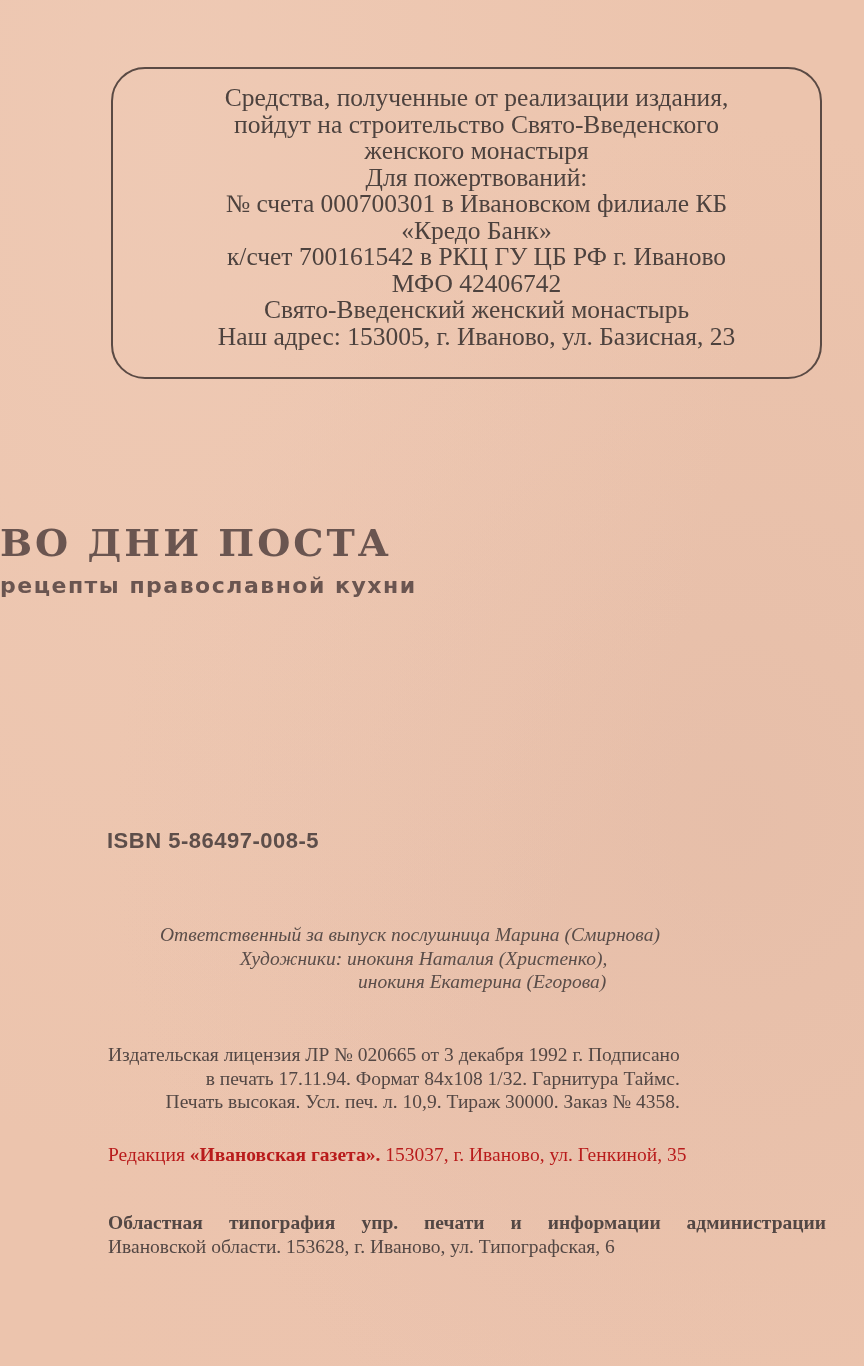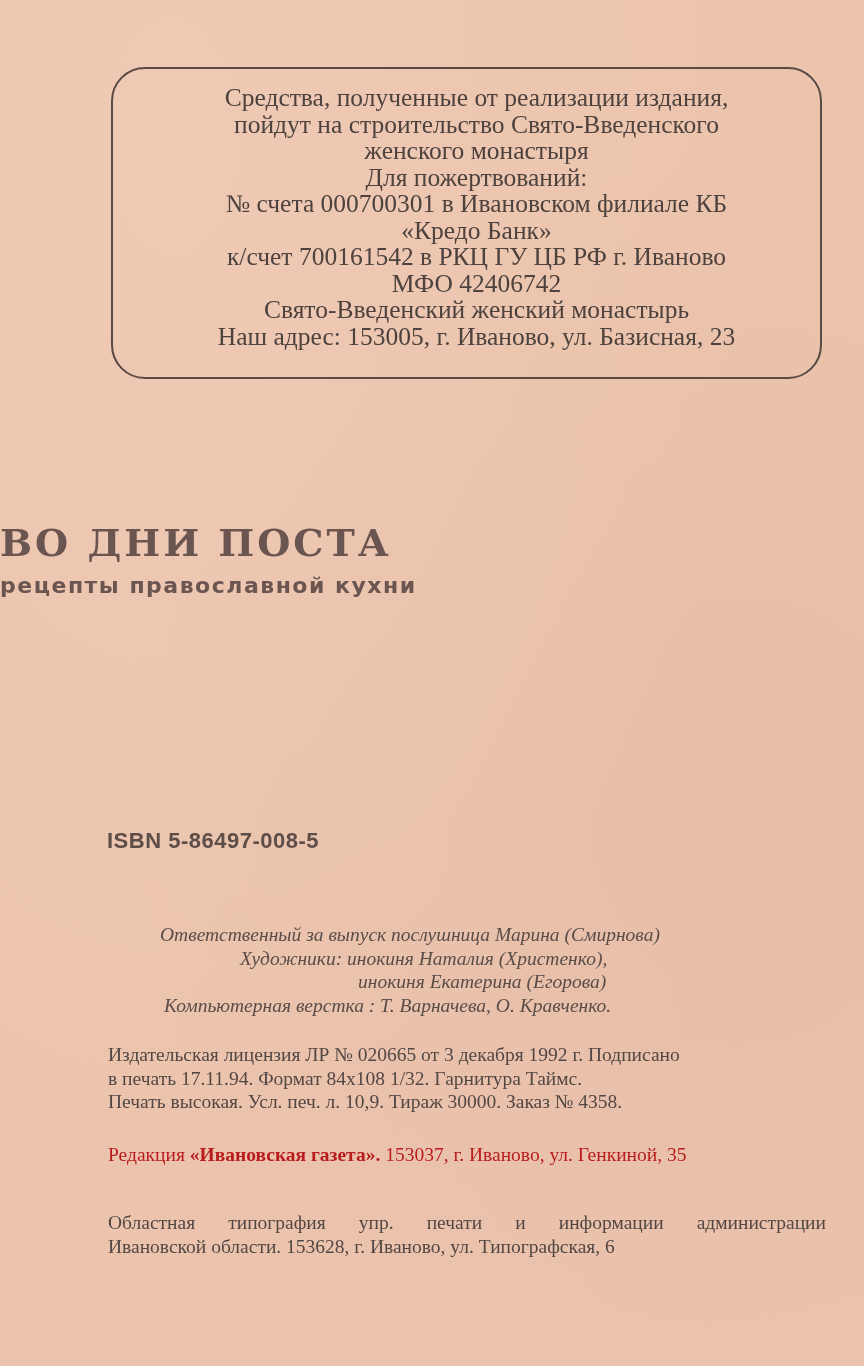--- a/index.html
+++ b/index.html
@@ -94,21 +94,21 @@
     .credits .indent-3 { padding-left: 4px; }
 
     .imprint {
       position: absolute;
       left: 108px;
       top: 1043px;
       font-size: 19.5px;
       line-height: 23.5px;
       color: #534744;
     }
-    .imprint div { white-space: nowrap; }
+    .imprint div { white-space: nowrap; text-align: right; }
 
     .editorial {
       position: absolute;
       left: 108px;
       top: 1144px;
       font-size: 19.5px;
       color: #b91c1c;
       white-space: nowrap;
     }
     .editorial .name { font-weight: bold; }
@@ -118,20 +118,21 @@
       left: 108px;
       top: 1211px;
       width: 718px;
       font-size: 19.5px;
       line-height: 24px;
       color: #534744;
     }
     .printing .justify {
       text-align: justify;
       text-align-last: justify;
+      font-weight: bold;
     }
     .printing div { white-space: nowrap; }
   </style>
 </head>
 <body>
 
 <div class="donation-box">
   <div class="donation-lines">
     <div>Средства, полученные от реализации издания,</div>
     <div>пойдут на строительство Свято-Введенского</div>
@@ -150,21 +151,20 @@
   <div class="book-title">Во дни поста</div>
   <div class="book-subtitle">рецепты православной кухни</div>
 </div>
 
 <div class="isbn">ISBN 5-86497-008-5</div>
 
 <div class="credits">
   <div>Ответственный за выпуск послушница Марина (Смирнова)</div>
   <div class="indent-1">Художники: инокиня Наталия (Христенко),</div>
   <div class="indent-2">инокиня Екатерина (Егорова)</div>
-  <div class="indent-3">Компьютерная верстка : Т. Варначева, О. Кравченко.</div>
 </div>
 
 <div class="imprint">
   <div>Издательская лицензия ЛР № 020665 от 3 декабря 1992 г. Подписано</div>
   <div>в печать 17.11.94. Формат 84x108 1/32. Гарнитура Таймс.</div>
   <div>Печать высокая. Усл. печ. л. 10,9. Тираж 30000.  Заказ № 4358.</div>
 </div>
 
 <div class="editorial">
   <span>Редакция </span>

